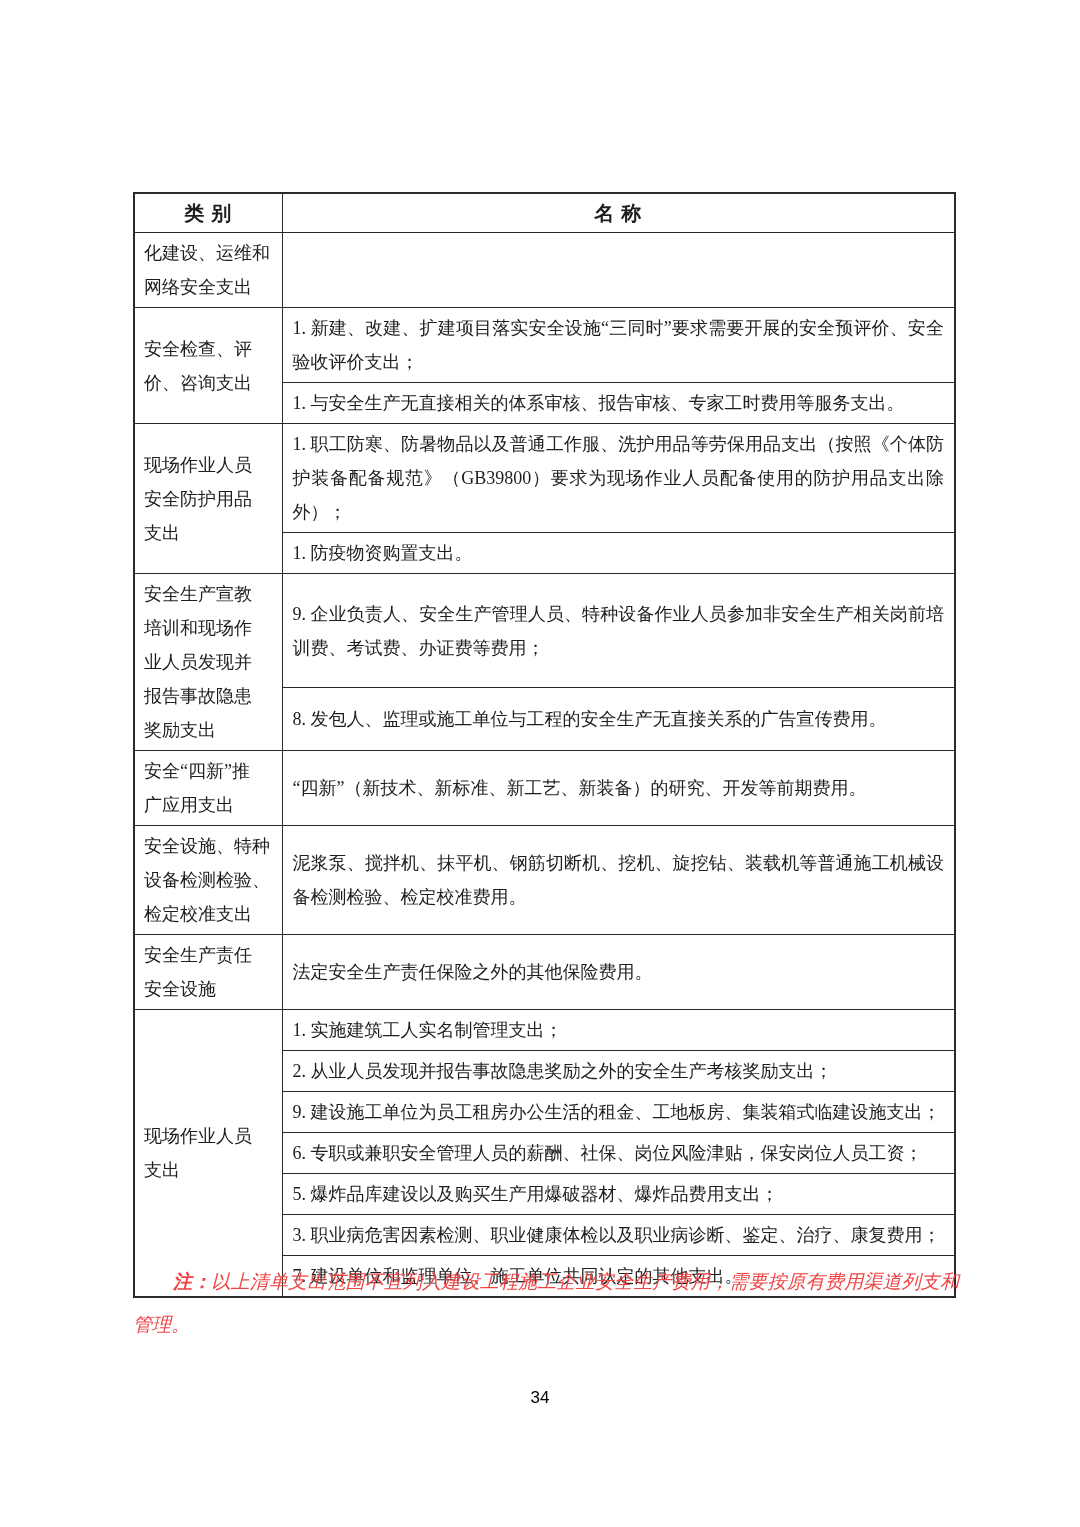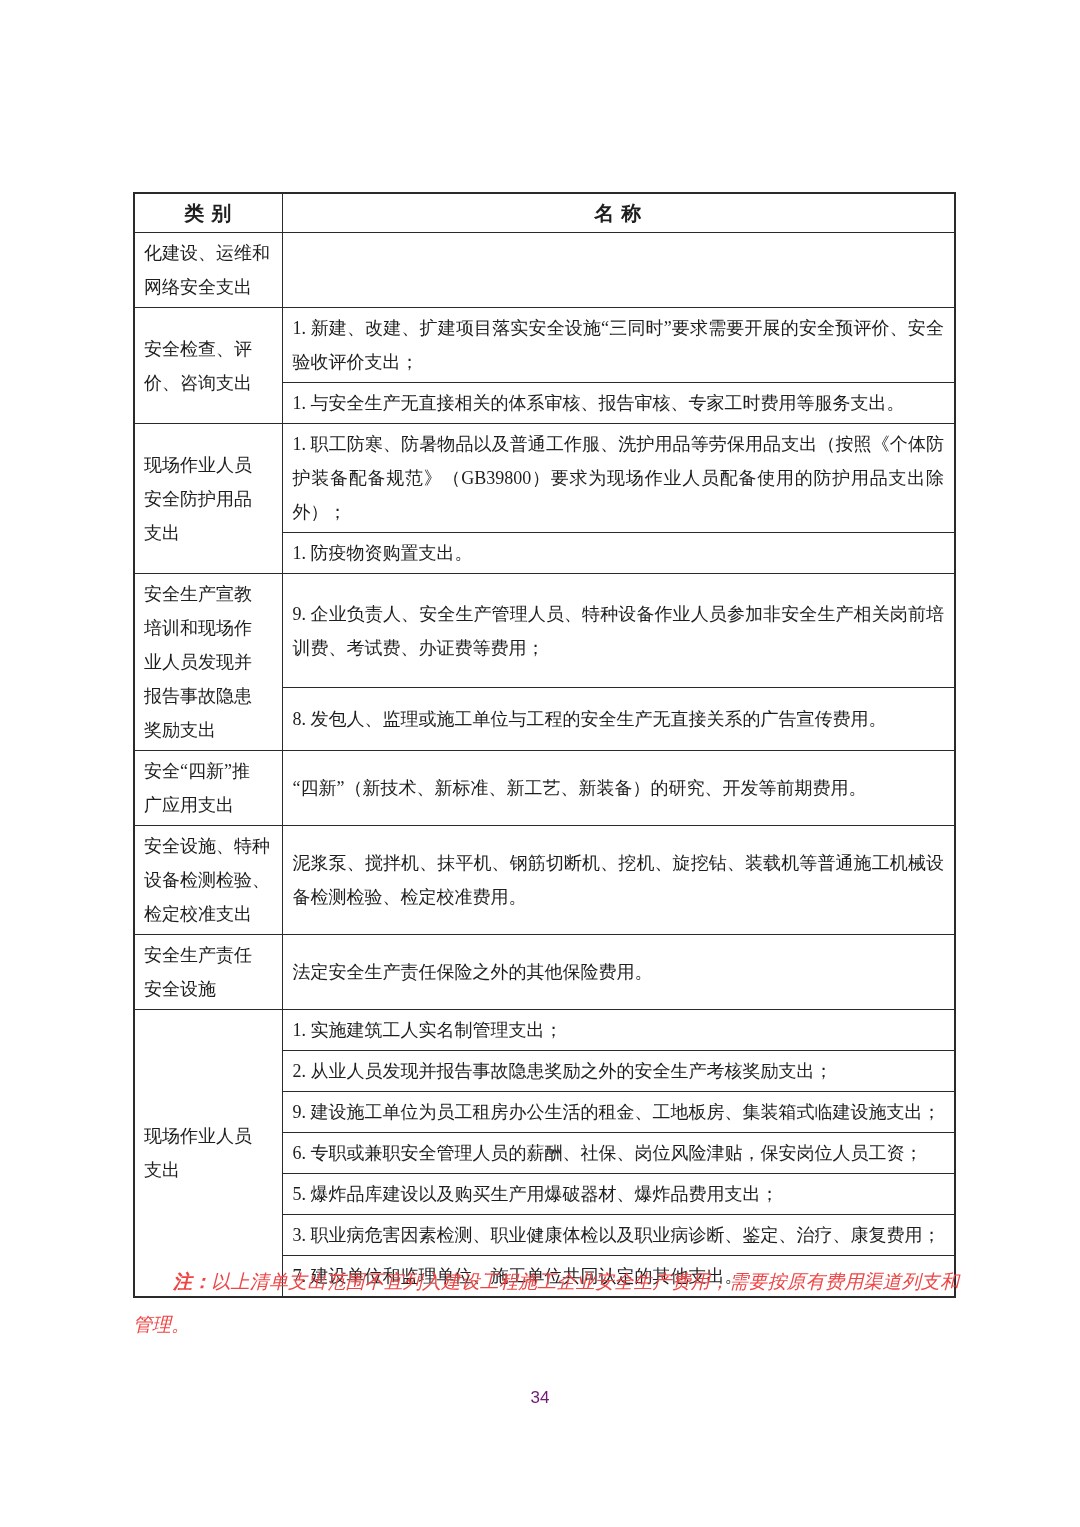--- a/index.html
+++ b/index.html
@@ -53,21 +53,21 @@
     text-indent: 40px;
     text-align: justify;
     color: #ef4444;
   }
   .note .note-label { font-weight: bold; }
   .pagenum {
     position: absolute; top: 1388px; left: 0; width: 100%;
     text-align: center;
     font-family: "Liberation Sans", "DejaVu Sans", sans-serif;
     font-size: 17px;
-    color: #701a75;
+    color: #000000;
   }
 </style>
 </head>
 <body>
 
 <div class="page">
 
   <table class="exp">
     <colgroup>
         <col class="c1">

